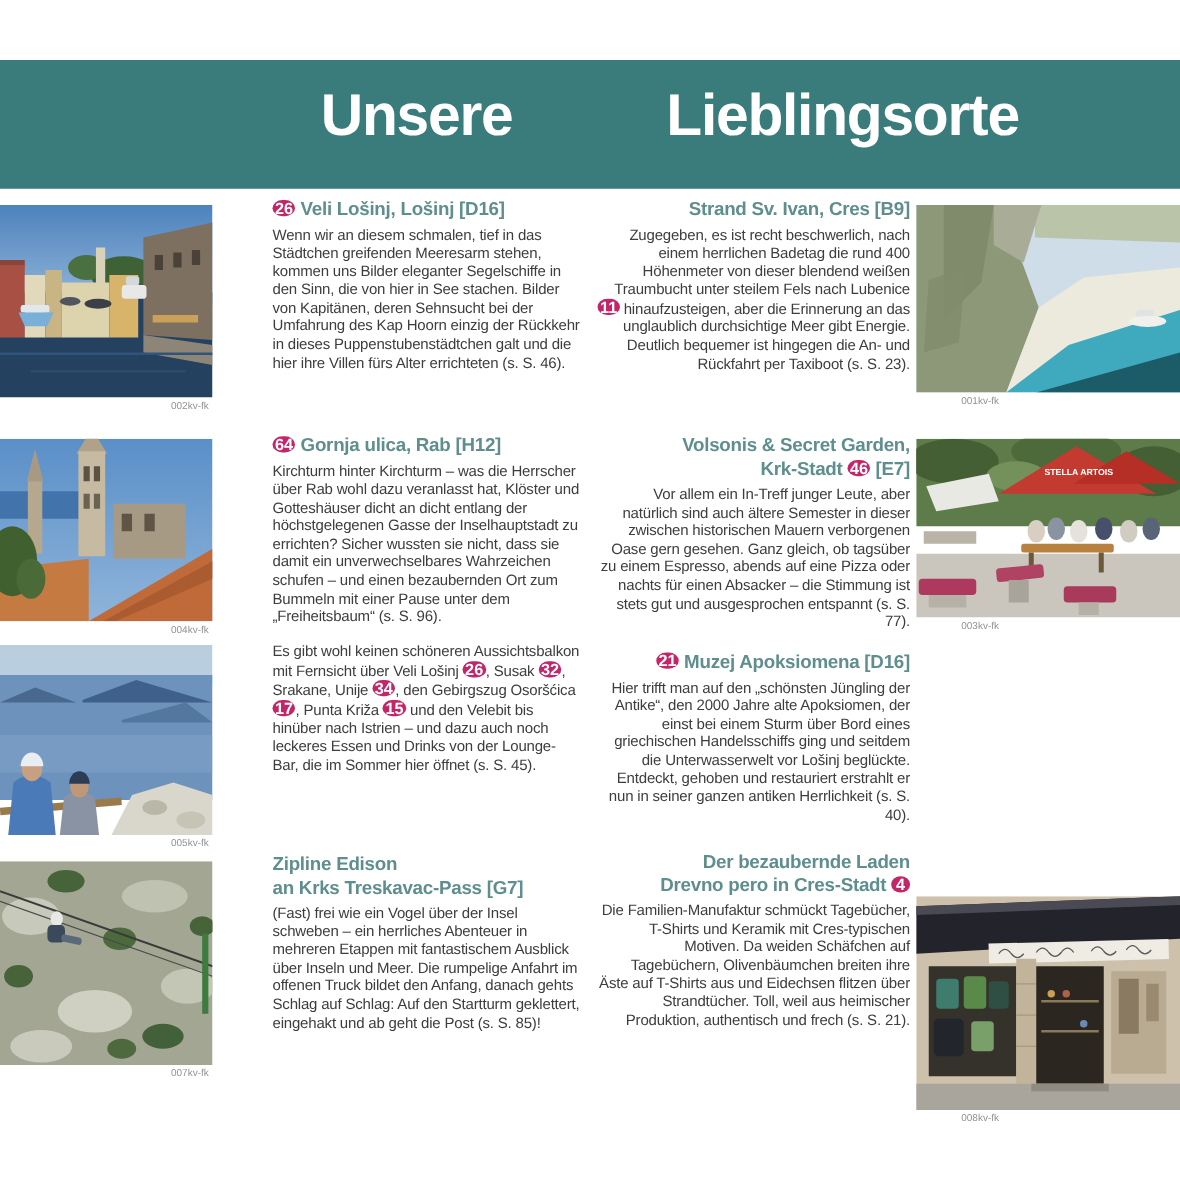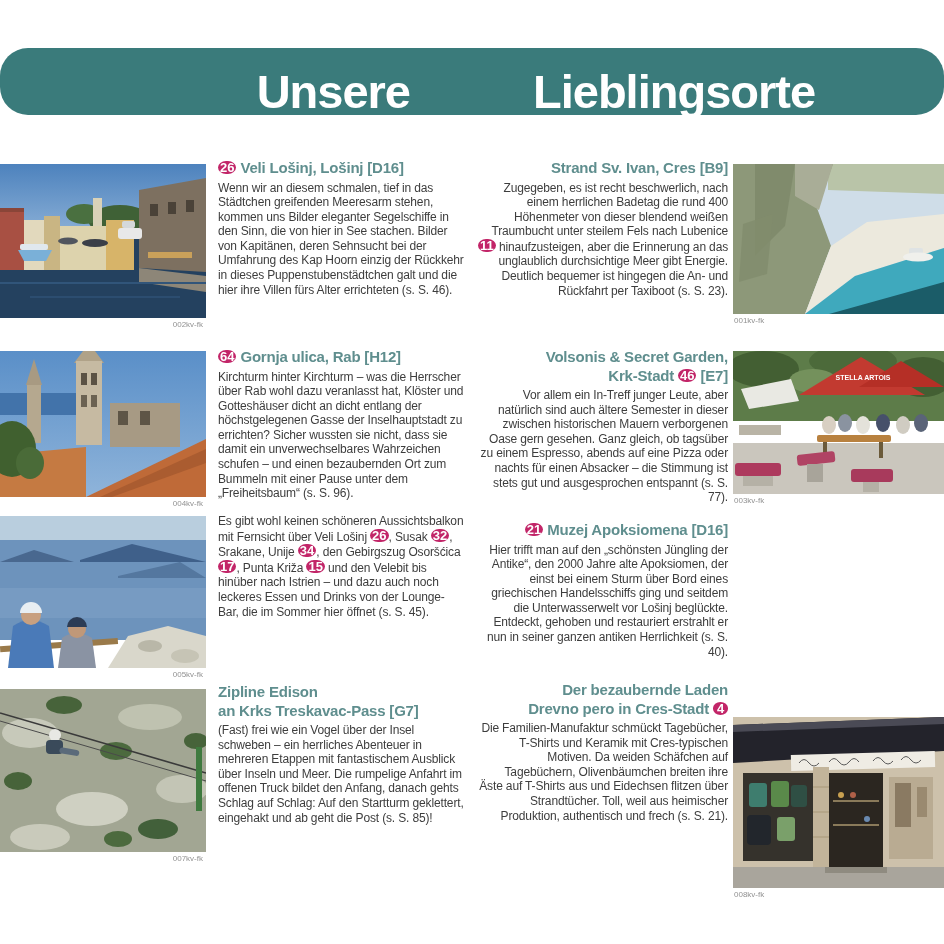--- a/index.html
+++ b/index.html
@@ -1,42 +1,42 @@
 <!DOCTYPE html>
 <html><head>
 <meta charset="utf-8">
 <style>
   html,body{margin:0;padding:0;background:#ffffff;}
   .page{position:relative;width:944px;height:944px;background:#ffffff;overflow:hidden;
         font-family:"Liberation Sans",sans-serif;}
   
-  .band{position:absolute;top:48px;left:0;width:944px;height:67px;background:#3a7b7b;border-radius:28px;}
+  .band{position:absolute;top:48px;left:0;width:944px;height:103px;background:#3a7b7b;}
   .band-word{position:absolute;top:0;height:83px;line-height:88px;color:#ffffff;
              font-size:47px;font-weight:bold;letter-spacing:-1px;}
   .band-word.wl{left:0;width:410px;text-align:right;}
   .band-word.wr{left:533px;}
   
   .story{position:absolute;}
   .story.sl{left:218px;width:246px;text-align:left;}
   .story.sr{left:478px;width:250px;text-align:right;}
   .story-title{margin:0 0 3px 0;font-size:15px;font-weight:bold;color:#5f8e8e;
                line-height:18.5px;letter-spacing:-0.2px;}
   .story-body{margin:0;font-size:12px;line-height:14.6px;color:#3d3d3d;letter-spacing:-0.15px;}
   .badge{display:inline-block;min-width:15px;height:13px;padding:0 2px;box-sizing:border-box;
          border-radius:8px / 6.5px;background:#c22568;color:#ffffff;font-size:13px;
          font-weight:bold;line-height:13px;text-align:center;vertical-align:1px;
          letter-spacing:0;}
   
   figure.photo{position:absolute;margin:0;}
-  figure.photo.pl{left:0;width:206px;}
+  figure.photo.pl{left:0;width:170px;}
   figure.photo.pr{left:733px;width:211px;}
   figure.photo svg{display:block;width:100%;}
   .credit{font-size:8px;color:#929292;line-height:10px;margin-top:2px;}
   .credit.cr{text-align:right;padding-right:3px;}
-  .credit.cl{text-align:left;padding-left:1px;}
+  .credit.cl{text-align:left;padding-left:1px;margin-left:35px;}
 </style>
 </head>
 <body>
 
 <div class="page">
 
   <div class="band">
     <span class="band-word wl">Unsere</span>
     <span class="band-word wr">Lieblingsorte</span>
   </div>

